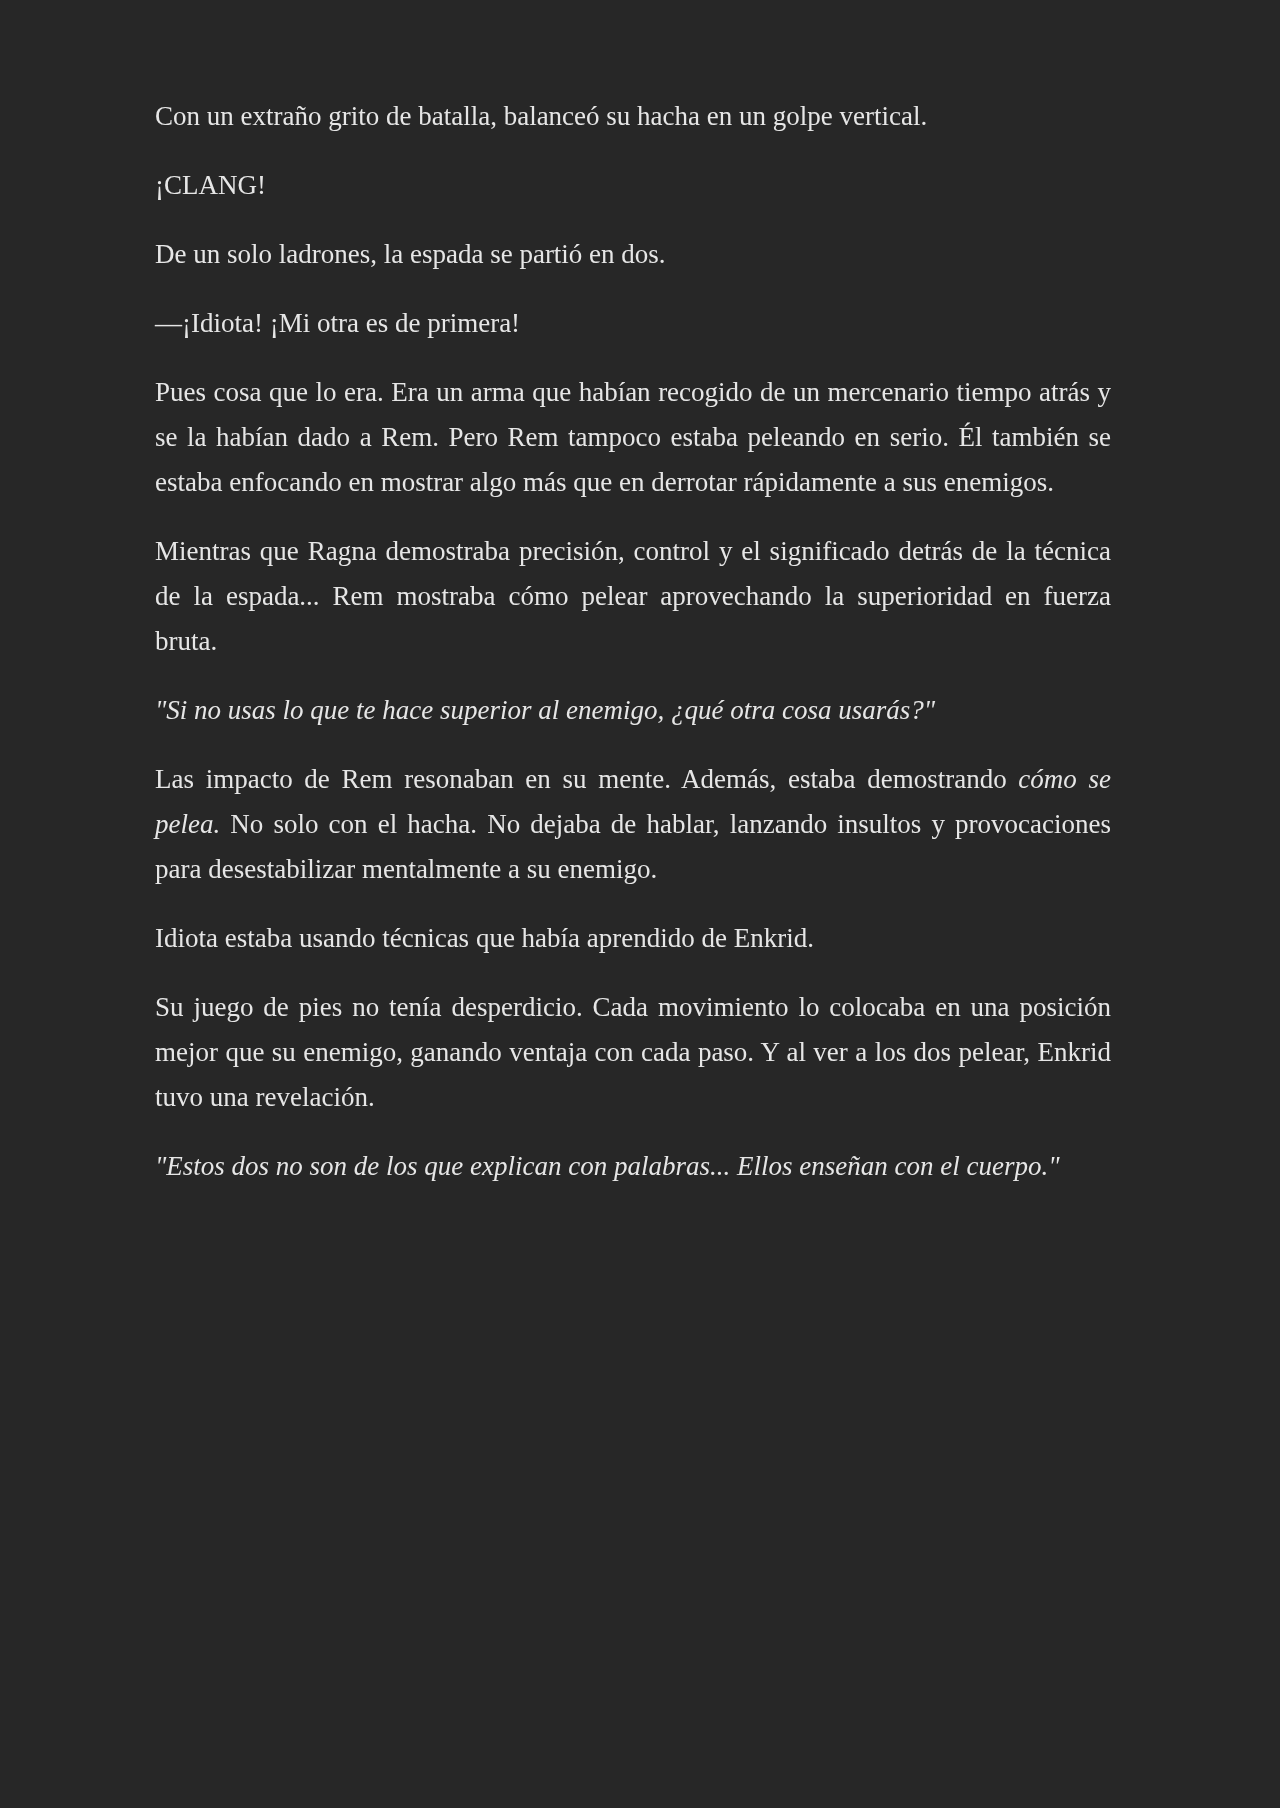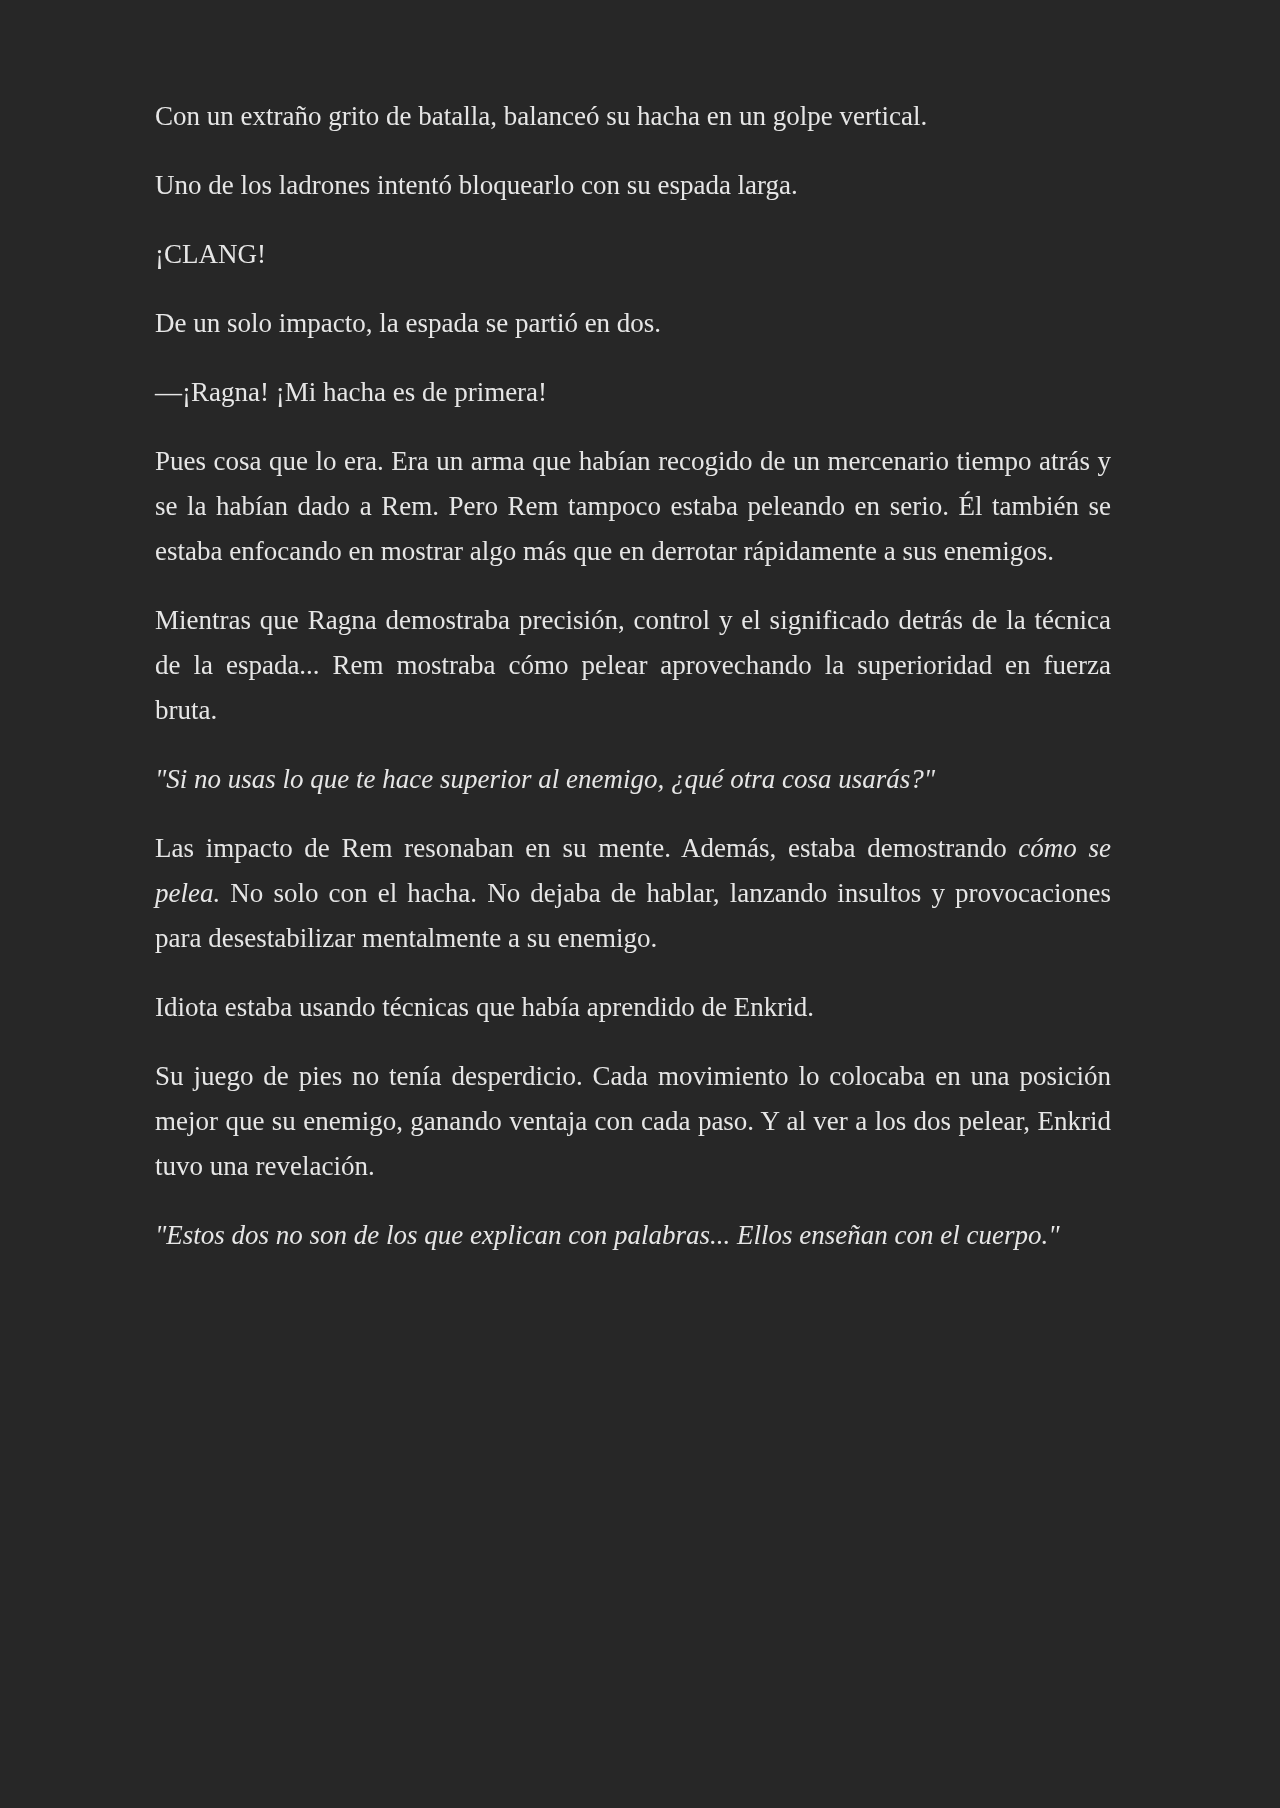--- a/index.html
+++ b/index.html
@@ -38,27 +38,26 @@
   .inline-italic {
     font-style: italic;
   }
 </style>
 </head>
 <body>
 
 <div class="reader-page">
   <p class="single">Con un extraño grito de batalla, balanceó su hacha en un golpe vertical.</p>
 
-  <p class="single">Uno de los ladrones intentó bloquearlo con su espada larga.</p>
 
   <p class="single">¡CLANG!</p>
 
-  <p class="single">De un solo impacto, la espada se partió en dos.</p>
+  <p class="single">De un solo ladrones, la espada se partió en dos.</p>
 
-  <p class="single">—¡Ragna! ¡Mi hacha es de primera!</p>
+  <p class="single">—¡Idiota! ¡Mi otra es de primera!</p>
 
   <p>Pues cosa que lo era. Era un arma que habían recogido de un mercenario tiempo atrás y se la habían dado a Rem. Pero Rem tampoco estaba peleando en serio. Él también se estaba enfocando en mostrar algo más que en derrotar rápidamente a sus enemigos.</p>
 
   <p>Mientras que Ragna demostraba precisión, control y el significado detrás de la técnica de la espada... Rem mostraba cómo pelear aprovechando la superioridad en fuerza bruta.</p>
 
   <p class="quote">"Si no usas lo que te hace superior al enemigo, ¿qué otra cosa usarás?"</p>
 
   <p>
     <span>Las impacto de Rem resonaban en su mente. Además, estaba demostrando </span><span class="inline-italic">cómo se pelea.</span><span> No solo con el hacha. No dejaba de hablar, lanzando insultos y provocaciones para desestabilizar mentalmente a su enemigo.</span>
   </p>

